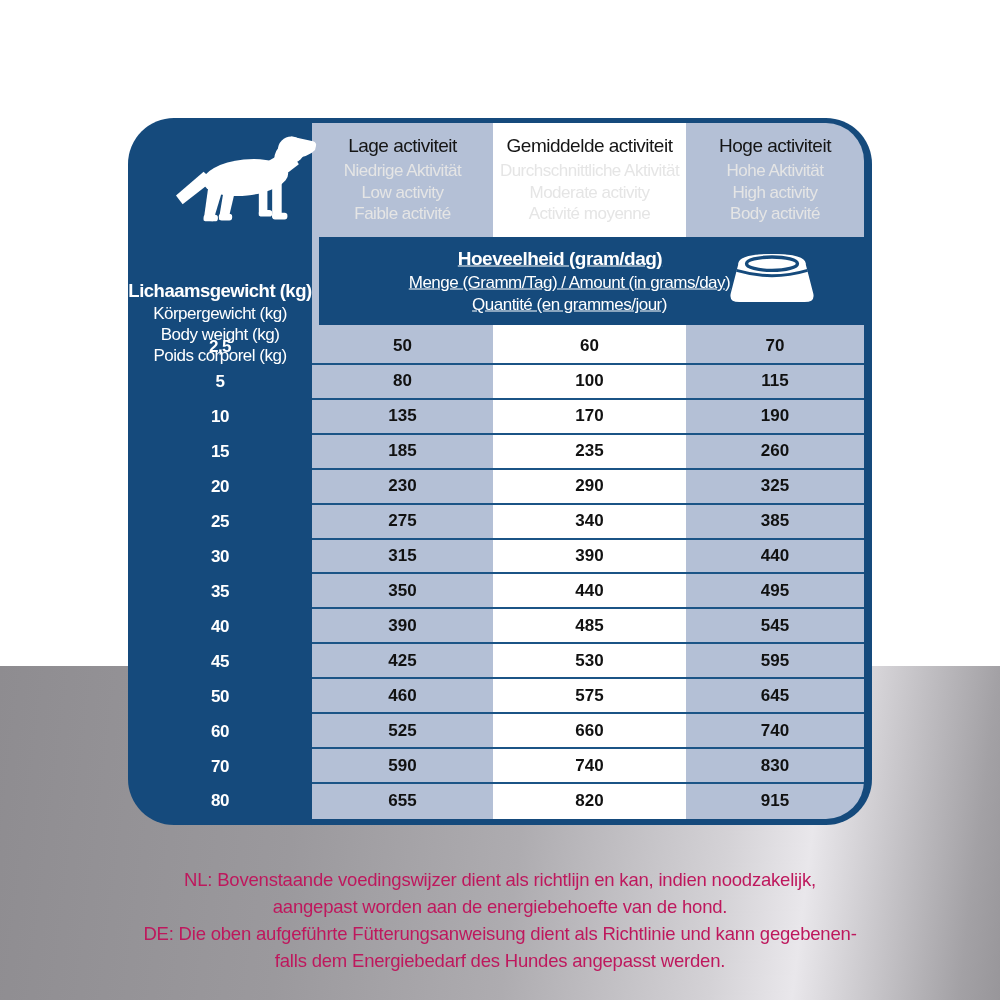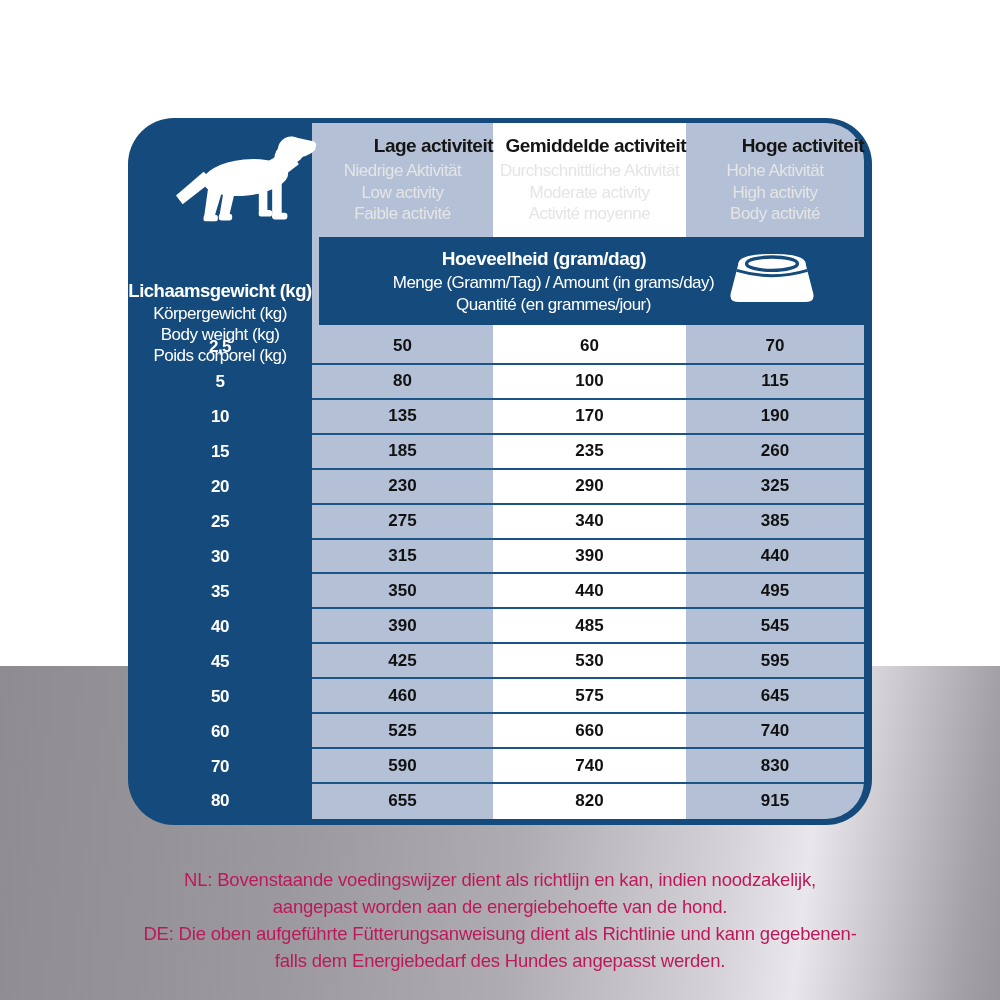--- a/index.html
+++ b/index.html
@@ -15,31 +15,31 @@
 
   .band { position:absolute; top:5px; height:696px; }
   .band-low  { left:184px; width:181px; background:#b4c0d6; }
   .band-mod  { left:365px; width:193px; background:#ffffff; }
   .band-high { left:558px; width:178px; background:#b4c0d6; border-radius:0 38px 38px 0; }
 
   .col-header { position:absolute; top:16px; text-align:center; color:#151515; }
   .h-low  { left:184px; width:181px; }
   .h-mod  { left:365px; width:193px; }
   .h-high { left:558px; width:178px; }
-  .col-header .t { font-size:19px; font-weight:bold; letter-spacing:-0.5px; line-height:24px; margin-bottom:2px;text-align:right; }
+  .col-header .t { font-size:19px; font-weight:normal; letter-spacing:-0.5px; line-height:24px; margin-bottom:2px; }
   .col-header .s { font-size:17px; letter-spacing:-0.5px; line-height:21.5px; color:#e5e5e5; }
 
   .dog-wrap { position:absolute; left:40px; top:10px; width:155px; height:100px; }
 
   .weight-header { position:absolute; left:0; top:122px; width:184px; text-align:center; color:#ffffff;margin-top:39px; }
   .weight-header .t { font-size:18.5px; font-weight:bold; letter-spacing:-0.5px; line-height:23px; margin-bottom:1px; }
   .weight-header .s { font-size:17px; letter-spacing:-0.5px; line-height:21px; }
 
   .amount-band { position:absolute; left:191px; top:119px; right:0; height:88px; background:#154a7c; color:#ffffff; }
-  .amount-text { position:absolute; left:0; top:50%; transform:translateY(-50%); width:450px; text-align:center; }
+  .amount-text { position:absolute; left:16px; top:50%; transform:translateY(-50%); width:450px; text-align:center;text-decoration:underline; }
   .amount-text .t { font-size:19px; font-weight:bold; letter-spacing:-0.5px; line-height:23px; margin-bottom:2px; }
   .amount-text .s { font-size:17px; letter-spacing:-0.5px; line-height:22px;padding-left:19px; }
   .bowl-wrap { position:absolute; right:52px; top:14px; width:96px; height:60px; }
 
   .rows { position:absolute; left:0; top:212px; width:736px; height:489px; display:flex; flex-direction:column; }
   .row { flex:1; display:flex; }
   .cell { display:flex; align-items:center; justify-content:center; font-weight:bold; font-size:17px; color:#111; }
   .wcell { width:184px; color:#ffffff; letter-spacing:-0.5px; }
   .vals { flex:1; display:flex; }
   .row:not(:last-child) .vals { border-bottom:2.5px solid #1b5486; }

